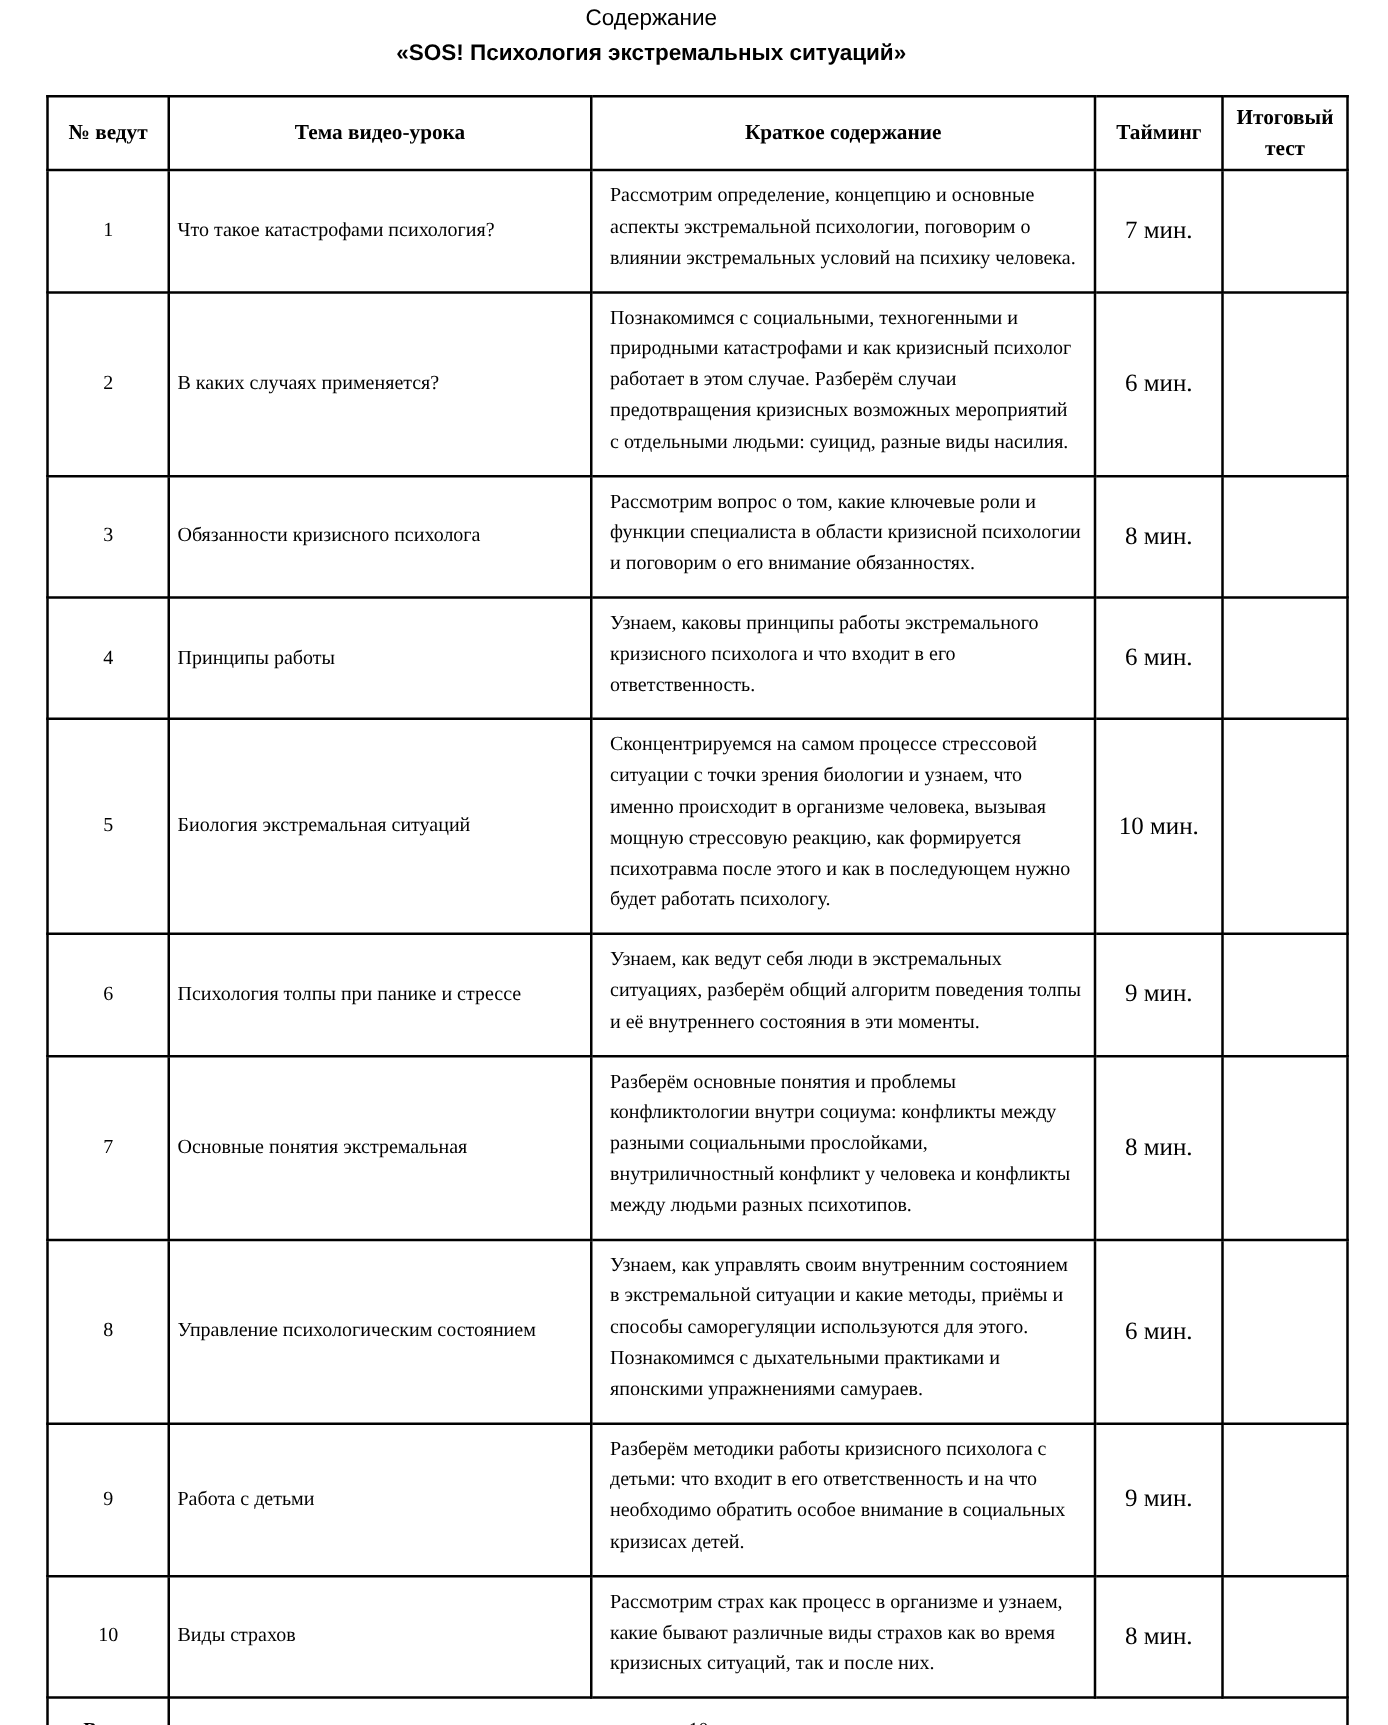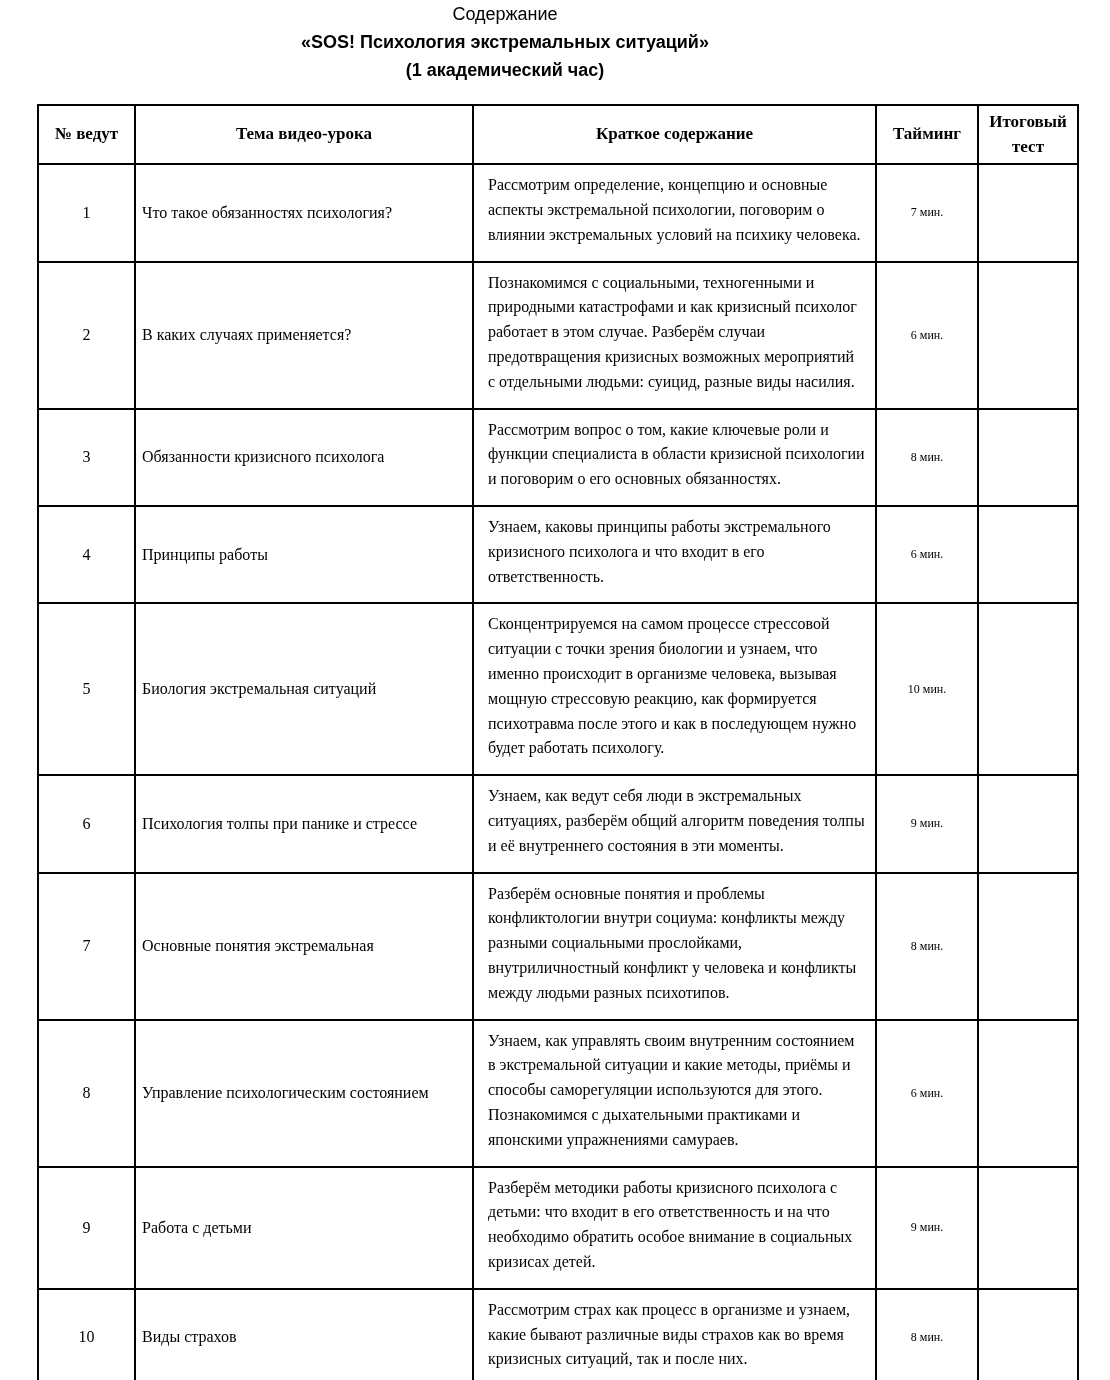--- a/index.html
+++ b/index.html
@@ -16,20 +16,21 @@
   }
 
   
   .title-block {
     width: 1010px;
     padding-top: 4px;
     text-align: center;
     font-family: "Liberation Sans", "DejaVu Sans", sans-serif;
     font-size: 18px;
     line-height: 21px;
+    padding-left: 16px;
   }
   .title-block div { margin: 0 0 7px 0; }
   .title-bold { font-weight: bold; text-align: center; }
 
   
   table.toc {
     border-collapse: collapse;
     table-layout: fixed;
     margin-left: 37px;
     margin-top: 23px;
@@ -51,21 +52,21 @@
     font-size: 17px;
     font-weight: bold;
     text-align: center;
     line-height: 1.45;
     padding: 4px 4px;
   }
 
   td.cell-num    { text-align: center; font-size: 16px; padding: 2px 4px; }
   td.cell-topic  { text-align: left;   font-size: 16px; padding: 4px 8px 4px 6px; line-height: 1.5; }
   td.cell-summary{ text-align: left;   font-size: 16px; padding: 8px 10px 13px 14px; line-height: 1.55; }
-  td.cell-timing { text-align: center; font-size: 12px; padding: 2px 4px; border-radius: 14px; }
+  td.cell-timing { text-align: center; font-size: 20px; padding: 2px 4px; border-radius: 14px; }
   td.cell-test   { padding: 2px 4px; }
 
   td.cell-footer-label {
     text-align: center;
     font-size: 16px;
     font-weight: bold;
     line-height: 1.5;
     padding: 4px 6px;
   }
   td.cell-footer-value {
@@ -73,21 +74,20 @@
     font-size: 16px;
     padding: 4px 10px;
   }
 </style>
 </head>
 <body>
 
 <div class="title-block">
   <div>Содержание</div>
   <div class="title-bold">«SOS! Психология экстремальных ситуаций»</div>
-  <div class="title-bold">(1 академический час)</div>
 </div>
 
 <table class="toc">
   <colgroup>
     <col class="c1">
       <col class="c2">
       <col class="c3">
       <col class="c4">
       <col class="c5">
   </colgroup>
@@ -96,36 +96,36 @@
       <th>№ ведут</th>
       <th>Тема видео-урока</th>
       <th>Краткое содержание</th>
       <th>Тайминг</th>
       <th>Итоговый тест</th>
     </tr>
   </thead>
   <tbody>
     <tr style="height:90px">
       <td class="cell-num">1</td>
-      <td class="cell-topic">Что такое обязанностях психология?</td>
+      <td class="cell-topic">Что такое катастрофами психология?</td>
       <td class="cell-summary">Рассмотрим определение, концепцию и основные аспекты экстремальной психологии, поговорим о влиянии экстремальных условий на психику человека.</td>
       <td class="cell-timing">7 мин.</td>
       <td class="cell-test"></td>
     </tr>
     <tr style="height:119px">
       <td class="cell-num">2</td>
       <td class="cell-topic">В каких случаях применяется?</td>
       <td class="cell-summary">Познакомимся с социальными, техногенными и природными катастрофами и как кризисный психолог работает в этом случае. Разберём случаи предотвращения кризисных возможных мероприятий с отдельными людьми: суицид, разные виды насилия.</td>
       <td class="cell-timing">6 мин.</td>
       <td class="cell-test"></td>
     </tr>
     <tr style="height:81px">
       <td class="cell-num">3</td>
       <td class="cell-topic">Обязанности кризисного психолога</td>
-      <td class="cell-summary">Рассмотрим вопрос о том, какие ключевые роли и функции специалиста в области кризисной психологии и поговорим о его основных обязанностях.</td>
+      <td class="cell-summary">Рассмотрим вопрос о том, какие ключевые роли и функции специалиста в области кризисной психологии и поговорим о его внимание обязанностях.</td>
       <td class="cell-timing">8 мин.</td>
       <td class="cell-test"></td>
     </tr>
     <tr style="height:85px">
       <td class="cell-num">4</td>
       <td class="cell-topic">Принципы работы</td>
       <td class="cell-summary">Узнаем, каковы принципы работы экстремального кризисного психолога и что входит в его ответственность.</td>
       <td class="cell-timing">6 мин.</td>
       <td class="cell-test"></td>
     </tr>

